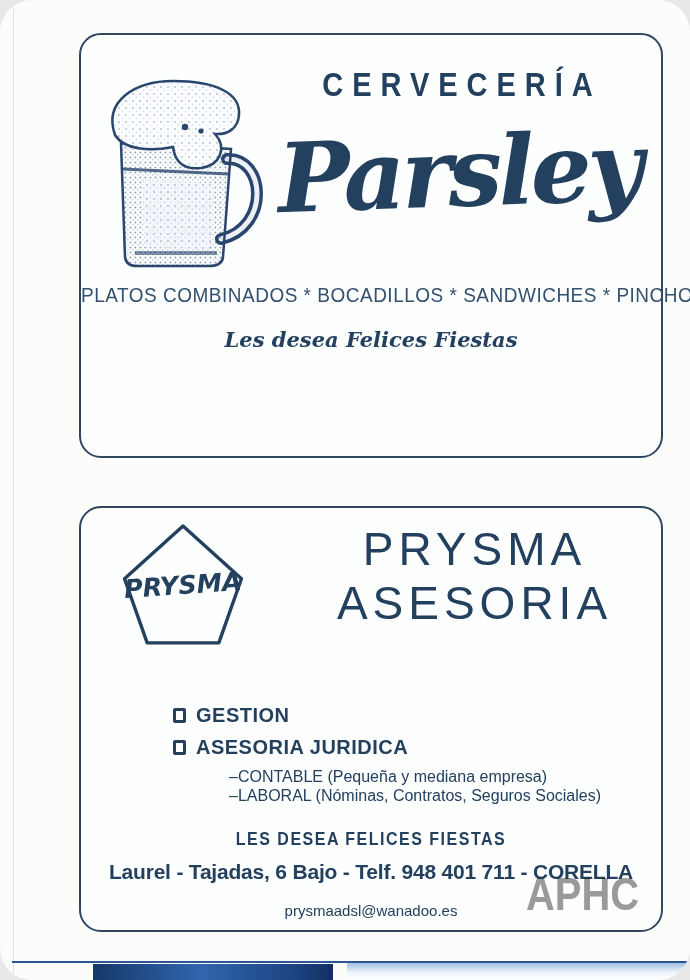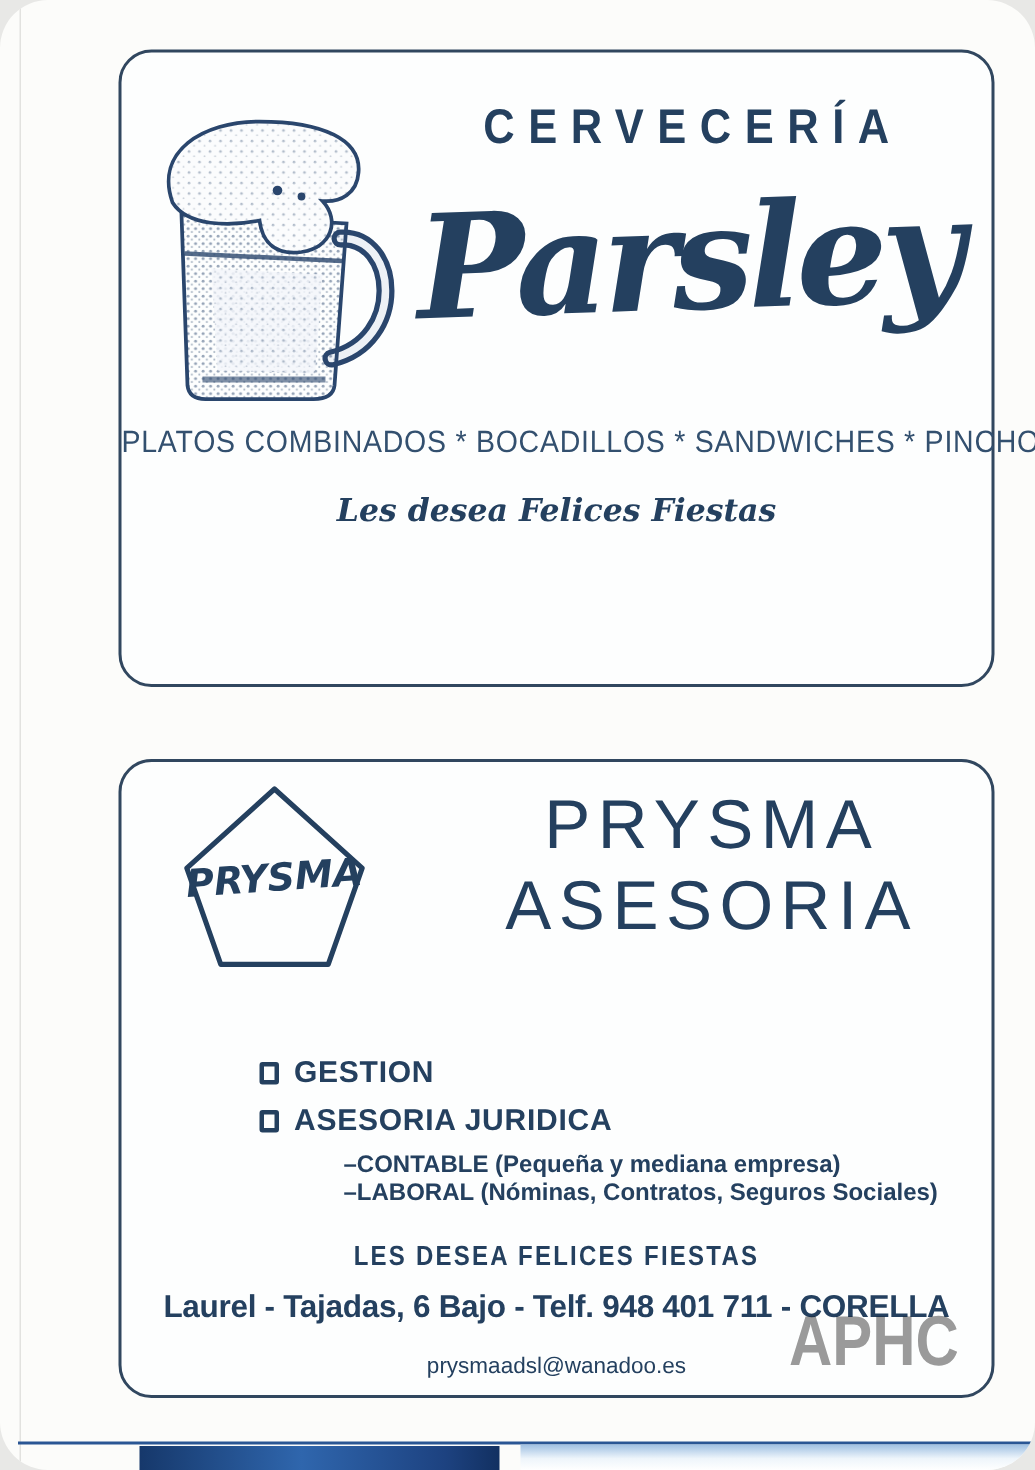--- a/index.html
+++ b/index.html
@@ -88,21 +88,21 @@
     white-space:nowrap;
   }
   .checklist{position:absolute;left:92px;top:196px;}
   .check-row{display:flex;align-items:center;margin-bottom:9px;}
   .checkbox{
     display:inline-block;width:13px;height:15px;
     border:3px solid var(--ink);border-radius:2px;
     margin-right:10px;flex:0 0 auto;
   }
   .check-label{font-weight:bold;font-size:20px;letter-spacing:.5px;white-space:nowrap;}
-  .sublist{margin-left:56px;margin-top:2px;font-weight:bold;}
+  .sublist{margin-left:56px;margin-top:2px;}
   .sublist .sub-item{font-size:16px;line-height:18.5px;white-space:nowrap;}
   .greeting2{
     position:absolute;left:0;right:0;top:322px;
     text-align:center;
     font-weight:bold;font-size:16px;letter-spacing:1.5px;
     transform:scaleY(1.15);
     white-space:nowrap;
   }
   .address2{
     position:absolute;left:0;right:0;top:352px;

